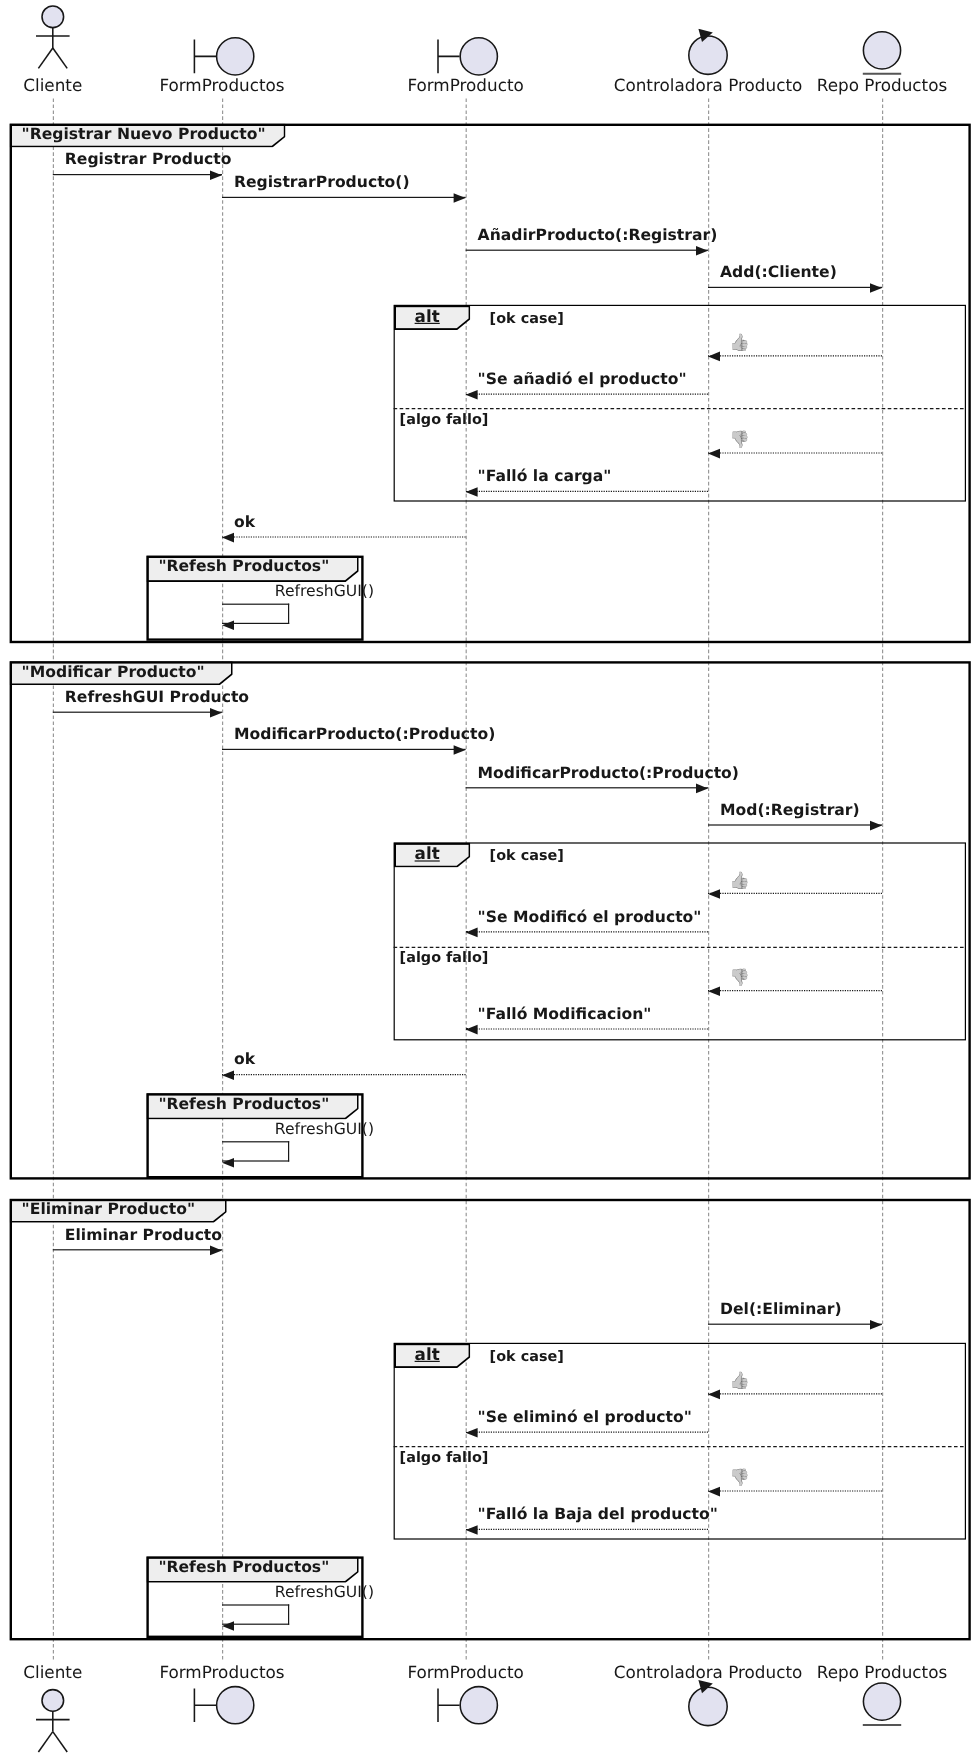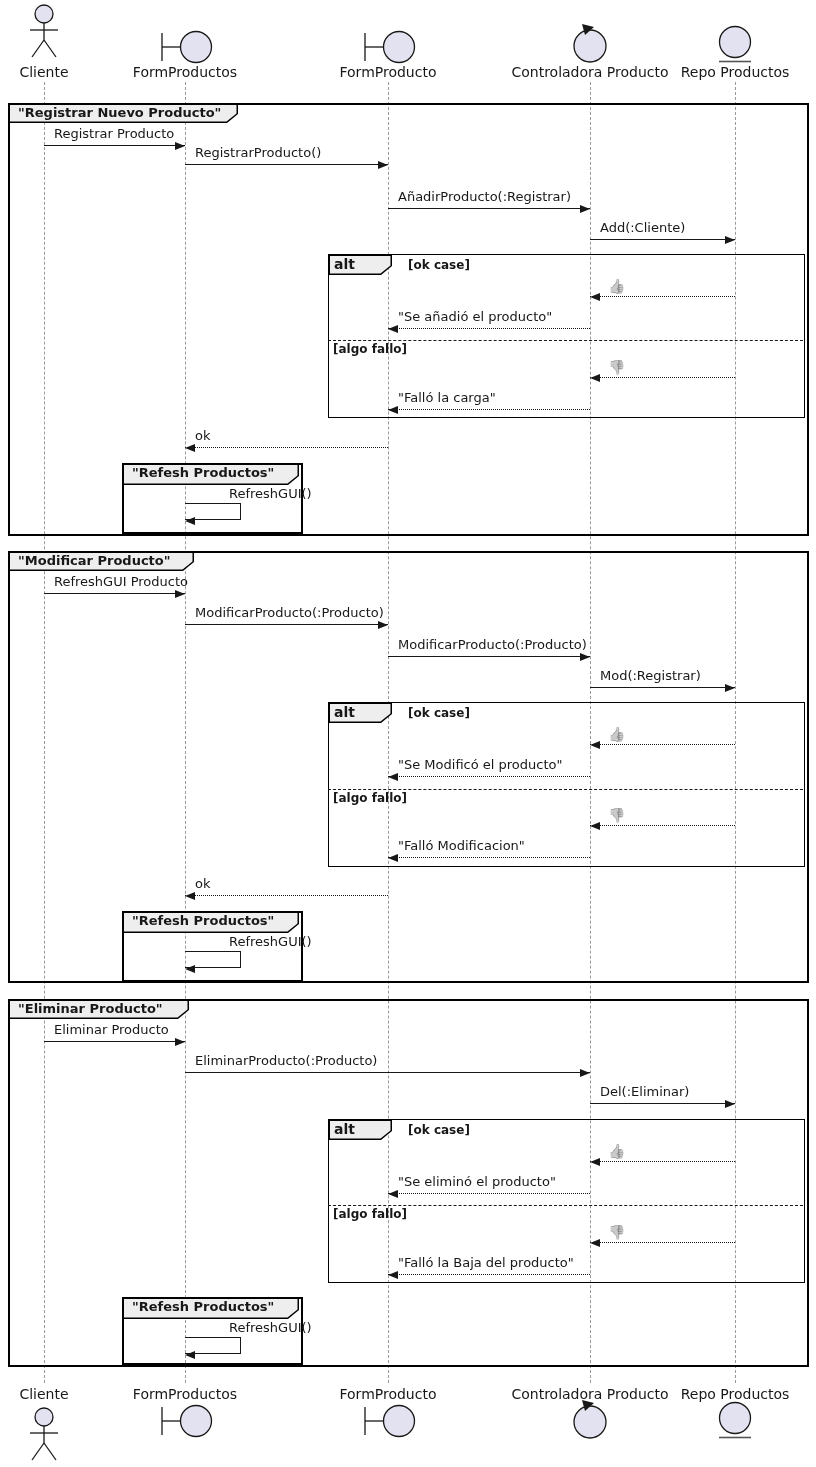--- a/index.html
+++ b/index.html
@@ -12,29 +12,29 @@
   .icon{position:absolute;}
 
   .grp{position:absolute;border:2px solid #000;background:transparent;}
   .pent{position:absolute;}
   .pent .bg{position:absolute;inset:0;background:#000;
     clip-path:polygon(0 0,100% 0,100% calc(100% - 9px),calc(100% - 11px) 100%,0 100%);}
   .pent .fg{position:absolute;inset:1.5px;background:#EEEEEE;
     clip-path:polygon(0 0,100% 0,100% calc(100% - 8px),calc(100% - 10px) 100%,0 100%);}
   .pent .txt{position:relative;z-index:1;font-weight:bold;font-size:13px;line-height:18px;
     padding:1px 0 0 10px;white-space:nowrap;}
-  .pent.center .txt{text-align:left;padding:1px 14px 0 6px;font-size:14px;}
+  .pent.center .txt{text-align:center;padding:1px 14px 0 6px;font-size:14px;text-decoration:underline;}
 
   .alt{position:absolute;border:1.7px solid #000;background:transparent;}
   .guard{position:absolute;font-weight:bold;font-size:12px;white-space:nowrap;}
   .divd{position:absolute;left:0;right:0;border-top:1px dashed #181818;height:0;}
 
   .sub{position:absolute;border:2px solid #000;background:transparent;}
 
-  .msg{position:absolute;height:17px;}
+  .msg{position:absolute;height:17px;font-weight:bold;}
   .msg .lbl{position:absolute;left:10px;bottom:5px;font-size:13px;white-space:nowrap;}
   .msg .lbl.emo{font-size:14px;bottom:3px;left:18px;filter:grayscale(1);}
   .msg .line{position:absolute;left:0;right:0;bottom:0;height:0;border-top:1px solid #181818;}
   .msg.dotted .line{border-top-style:dotted;}
   .msg .ah{position:absolute;bottom:-4px;width:0;height:0;
     border-top:4.5px solid transparent;border-bottom:4.5px solid transparent;}
   .msg .ah.r{right:0;border-left:10px solid #181818;}
   .msg .ah.l{left:0;border-right:10px solid #181818;}
 
   .selfmsg{position:absolute;width:110px;height:34px;}
@@ -255,25 +255,20 @@
     <i class="bg"></i>
       <i class="fg"></i>
     <div class="txt">"Eliminar Producto"</div>
   </div>
 
   <div class="msg" style="left:44px;top:1025px;width:141px">
     <span class="lbl">Eliminar Producto</span>
     <i class="line"></i>
       <i class="ah r"></i>
   </div>
-  <div class="msg" style="left:185px;top:1056px;width:405px">
-    <span class="lbl">EliminarProducto(:Producto)</span>
-    <i class="line"></i>
-      <i class="ah r"></i>
-  </div>
   <div class="msg" style="left:590px;top:1087px;width:145px">
     <span class="lbl">Del(:Eliminar)</span>
     <i class="line"></i>
       <i class="ah r"></i>
   </div>
 
   <div class="alt" style="left:328px;top:1119px;width:475px;height:162px"></div>
   <div class="pent center" style="left:328px;top:1119px;width:64px;height:21px">
     <i class="bg"></i>
       <i class="fg"></i>

